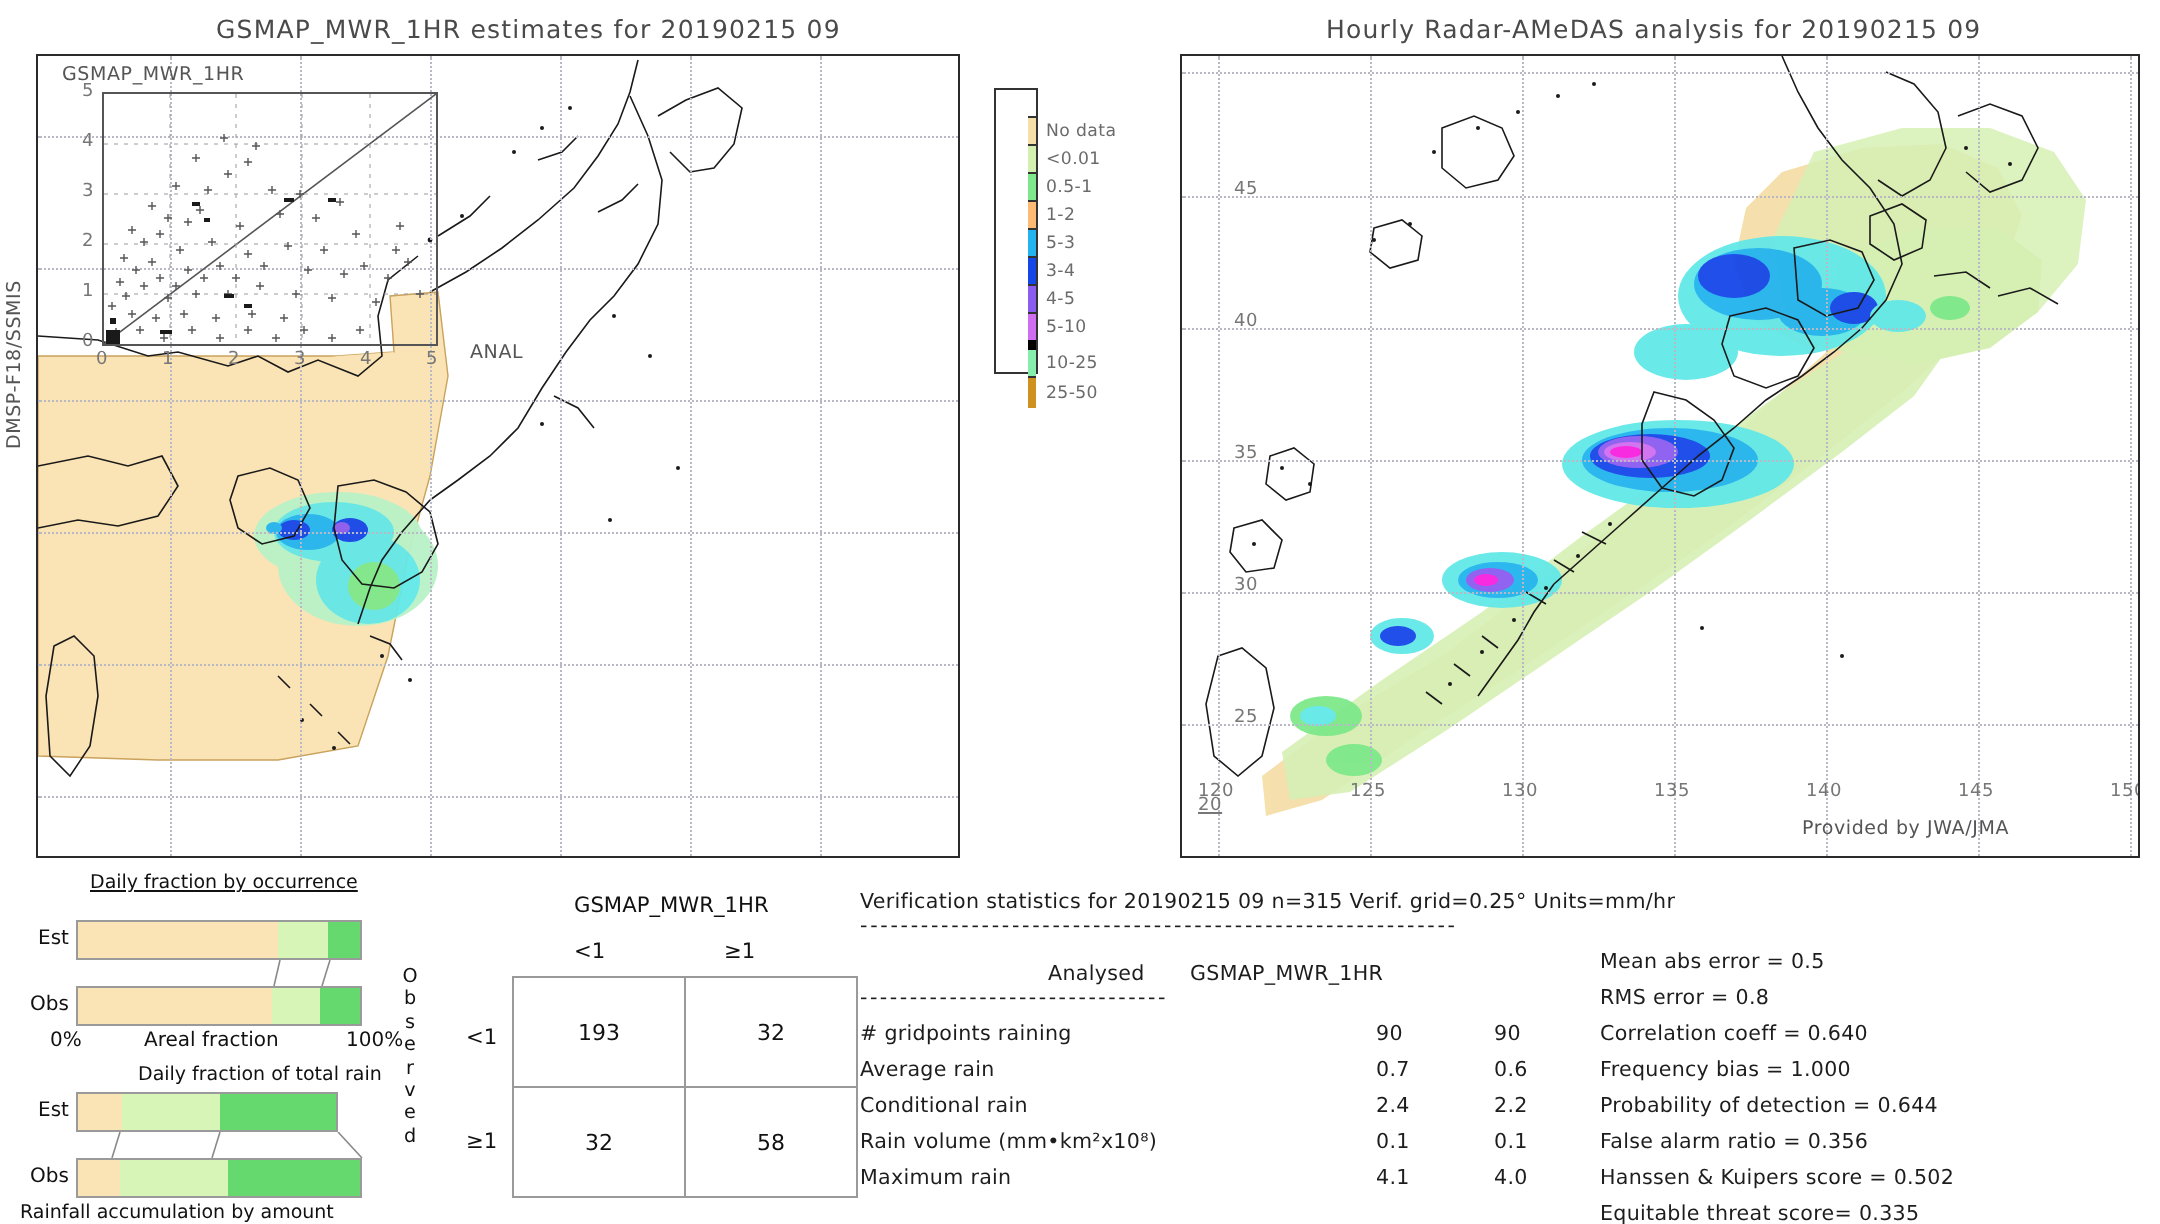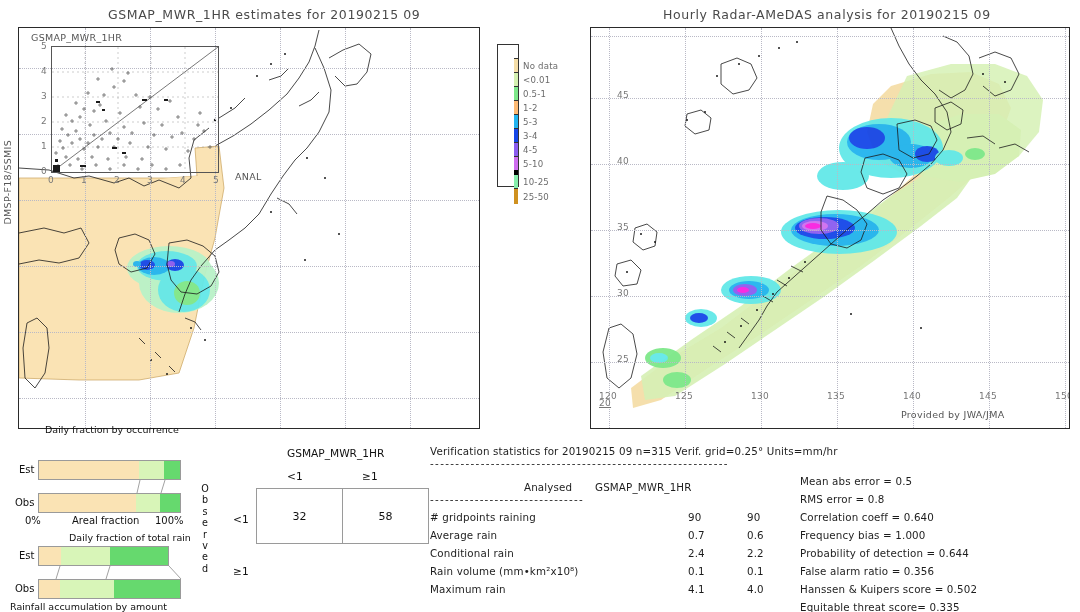--- a/index.html
+++ b/index.html
@@ -331,40 +331,40 @@
   <div class="abs axlab" style="left:84px;top:363px;">125</div>
   <div class="abs axlab" style="left:160px;top:363px;">130</div>
   <div class="abs axlab" style="left:236px;top:363px;">135</div>
   <div class="abs axlab" style="left:312px;top:363px;">140</div>
   <div class="abs axlab" style="left:388px;top:363px;">145</div>
   <div class="abs axlab" style="left:464px;top:363px;">150</div>
 
   <div class="abs axlabd" style="left:310px;top:381px;">Provided by JWA/JMA</div>
 </div>
 
-<div class="abs smalltxt" style="left:45px;top:424px;">Daily fraction by occurrence</div>
+<div class="abs smalltxt" style="left:45px;top:436px;text-decoration:underline;">Daily fraction by occurrence</div>
 <div class="abs blab" style="left:19px;top:464px;">Est</div>
 <div class="barwrap" style="left:38px;top:460px;width:143px;height:20px;">
   <div class="seg" style="width:71%;background:#fae3b4;"></div>
   <div class="seg" style="width:18%;background:#d8f5b8;"></div>
   <div class="seg" style="width:11%;background:#66d96e;"></div>
 </div>
 <svg class="abs" width="143" height="13" style="left:38px;top:480px;">
   <line x1="102" y1="0" x2="99" y2="13" stroke="#8a8a8a" stroke-width="0.8"></line>
   <line x1="127" y1="0" x2="123" y2="13" stroke="#8a8a8a" stroke-width="0.8"></line>
 </svg>
 <div class="abs blab" style="left:15px;top:497px;">Obs</div>
 <div class="barwrap" style="left:38px;top:493px;width:143px;height:20px;">
   <div class="seg" style="width:69%;background:#fae3b4;"></div>
   <div class="seg" style="width:17%;background:#d8f5b8;"></div>
   <div class="seg" style="width:14%;background:#66d96e;"></div>
 </div>
 <div class="abs blab" style="left:25px;top:515px;">0%</div>
 <div class="abs blab" style="left:72px;top:515px;">Areal fraction</div>
-<div class="abs blab" style="left:155px;top:515px;">100%</div>
+<div class="abs blab" style="left:173px;top:515px;">100%</div>
 
 <div class="abs smalltxt" style="left:45px;top:532px;margin-left:24px;">Daily fraction of total rain</div>
 <div class="abs blab" style="left:19px;top:550px;">Est</div>
 <div class="barwrap" style="left:38px;top:546px;width:131px;height:20px;">
   <div class="seg" style="width:17%;background:#fae3b4;"></div>
   <div class="seg" style="width:38%;background:#d8f5b8;"></div>
   <div class="seg" style="width:45%;background:#66d96e;"></div>
 </div>
 <svg class="abs" width="150" height="13" style="left:38px;top:566px;">
   <line x1="22" y1="0" x2="18" y2="13" stroke="#8a8a8a" stroke-width="0.8"></line>
@@ -390,20 +390,24 @@
   <div>d</div>
 </div>
 
 <div class="abs hdr" style="left:287px;top:447px;">GSMAP_MWR_1HR</div>
 <div class="abs hdr" style="left:287px;top:470px;">&lt;1</div>
 <div class="abs hdr" style="left:362px;top:470px;">≥1</div>
 <div class="abs hdr" style="left:233px;top:513px;">&lt;1</div>
 <div class="abs hdr" style="left:233px;top:565px;">≥1</div>
 <table class="tbl abs" style="left:256px;top:488px;">
   <tbody>
+      <tr>
+    <td>193</td>
+    <td>32</td>
+  </tr>
   <tr>
     <td>32</td>
     <td>58</td>
   </tr>
 </tbody>
   </table>
 
 <div class="abs statline" style="left:430px;top:445px;">Verification statistics for 20190215 09   n=315  Verif. grid=0.25°  Units=mm/hr</div>
 <div class="abs dash" style="left:430px;top:457px;letter-spacing:1.35px;">-----------------------------------------------------------</div>
 <div class="abs statline" style="left:524px;top:481px;">Analysed</div>

